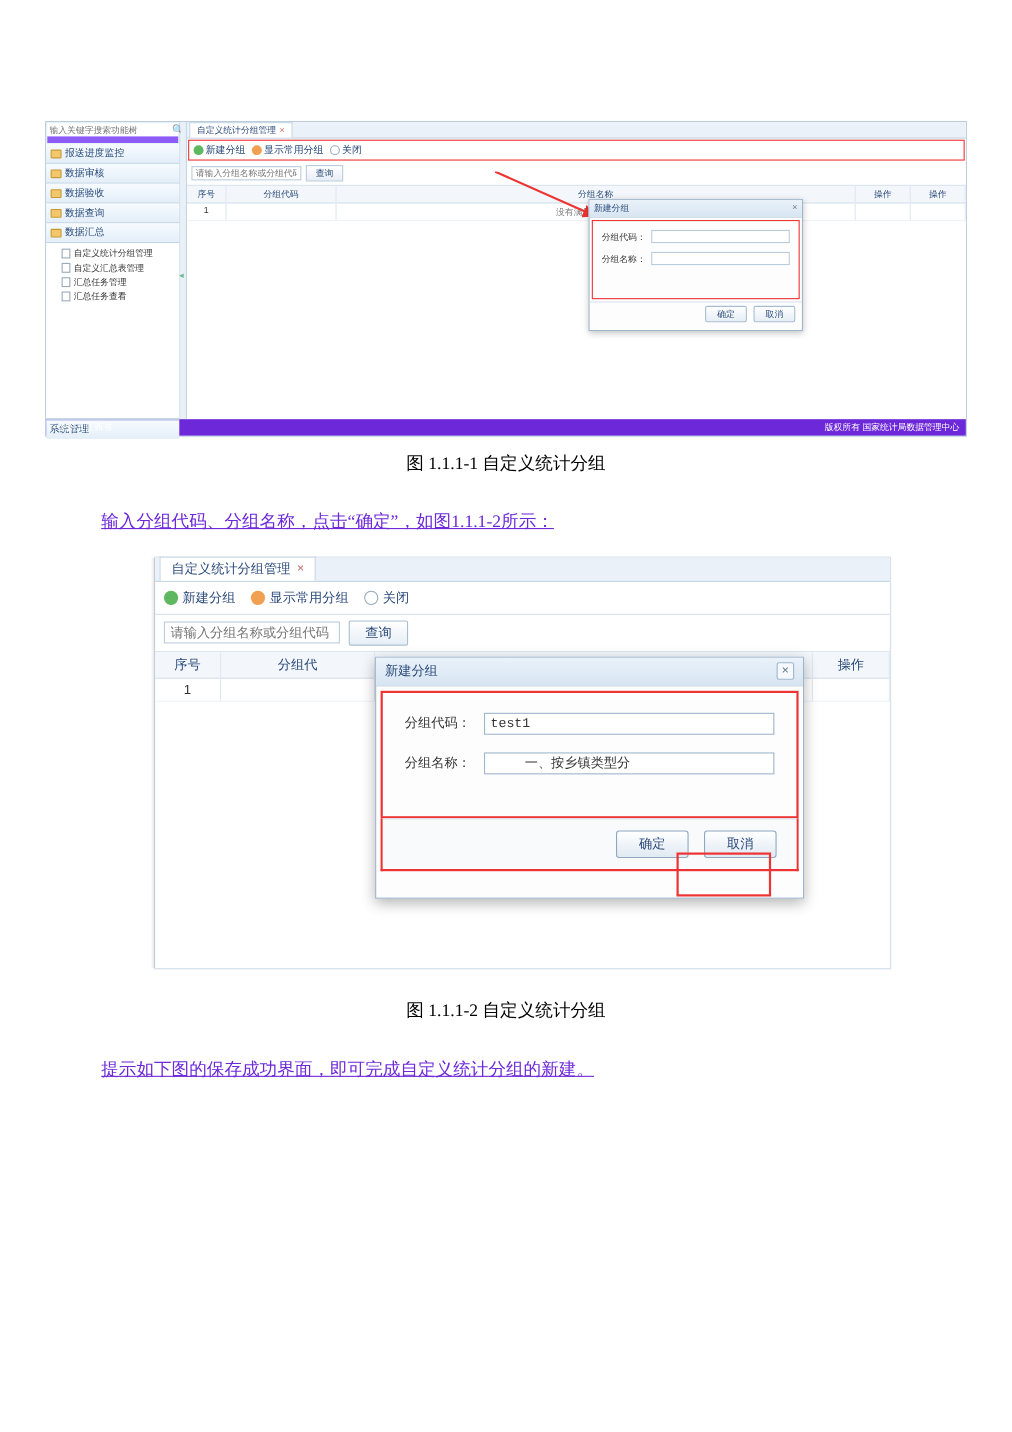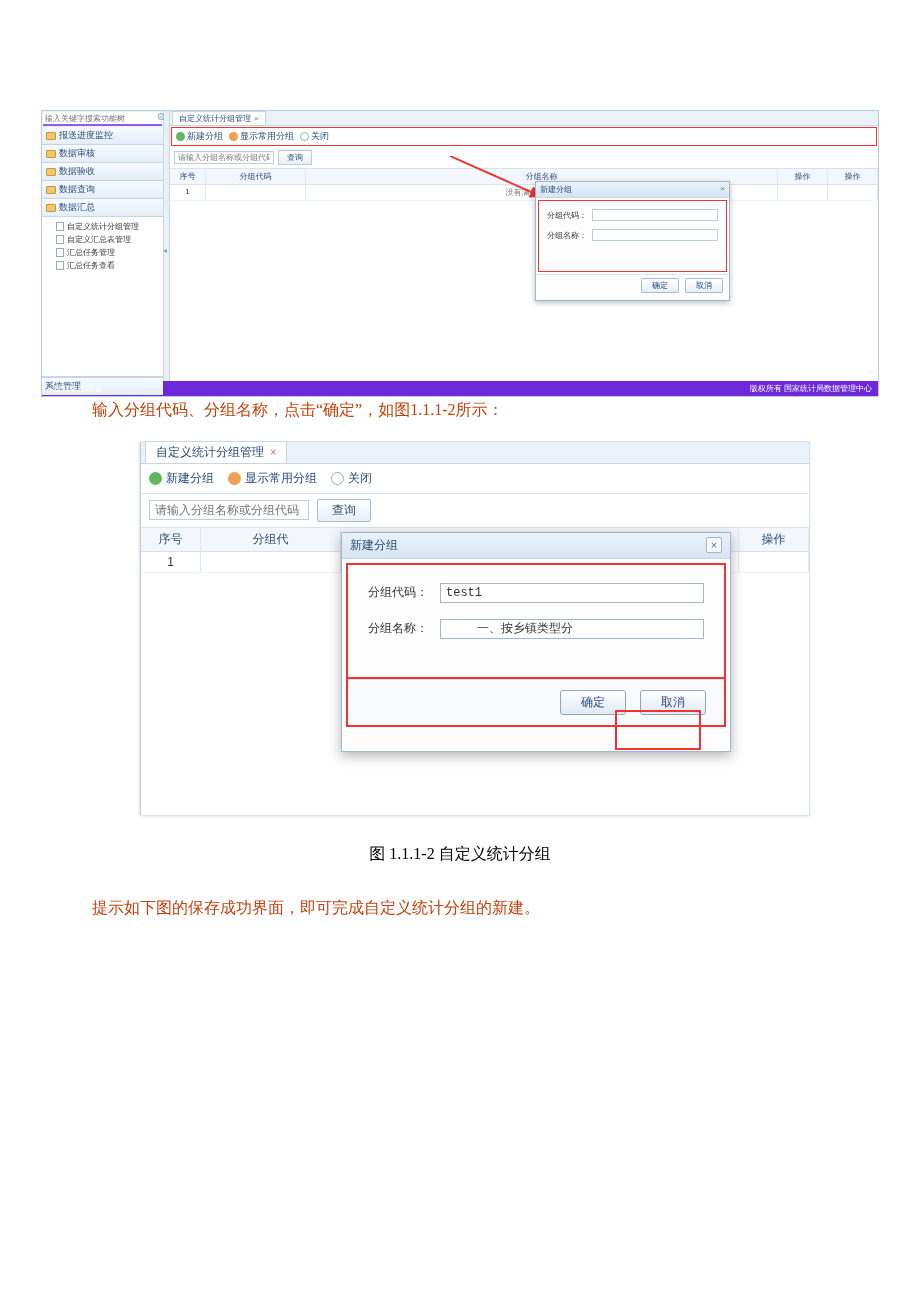--- a/index.html
+++ b/index.html
@@ -27,21 +27,21 @@
   }
   .fig1-body { display: flex; height: 270px; }
   .fig1-sidebar {
     width: 122px;
     background: #e9f0f7;
     border-right: 1px solid #c5d6e4;
     display: flex; flex-direction: column;
   }
   .fig1-search {
     display: flex; align-items: center;
-    border-bottom: 2px solid #8b5cf6;
+    border-bottom: 6px solid #8b5cf6;
     padding: 1px 2px;
     background: #fff;
     margin: 1px;
   }
   .fig1-search input {
     border: none; outline: none;
     font-size: 8px; color: #999; flex: 1;
     background: transparent;
   }
   .fig1-search .mag {
@@ -169,22 +169,22 @@
     background:#6d28d9; color:#fff; font-size:8px;
     display:flex; justify-content:space-between; padding:2px 6px;
   }
   .fig1-footer .dot { color:#ffe; margin-right:3px; }
 
   .caption {
     text-align:center; font-size:16px; color:#000;
     font-family:"SimSun","宋体",serif; margin:14px 0 30px 0;
   }
   .bodytext {
-    font-size:16px; color:#c2410c; font-family:"SimSun","宋体",serif;
-    margin:0 60px 18px 60px; text-indent:2em; line-height:1.6;
+    font-size:16px; color:#6d28d9; font-family:"SimSun","宋体",serif;
+    margin:0 60px 18px 60px; text-indent:2em; line-height:1.6;text-decoration:underline;
   }
 
   
   .fig2 {
     margin: 0 auto;
     width: 670px; height: 375px;
     border:1px solid #d6e2ed;
     background:#fff;
     font-family: Arial,"Microsoft YaHei",sans-serif;
     font-size:12px; color:#333;
@@ -414,20 +414,21 @@
       </div>
     </div>
   </div>
   <div class="fig1-footer">
     <span><span class="dot">•</span><span>您好！江西省</span></span>
     <span>版权所有 国家统计局数据管理中心</span>
   </div>
 </div>
 </div>
 
+<div class="caption">图 1.1.1-1 自定义统计分组</div>
 
 <p class="bodytext">输入分组代码、分组名称，点击“确定”，如图1.1.1-2所示：</p>
 
 <div class="figure-wrap">
 <div class="fig2">
   <div class="fig2-left-shadow"></div>
   <div class="fig2-tabbar">
     <div class="fig2-tab">
       <span>自定义统计分组管理</span>
       <span class="x">×</span>

